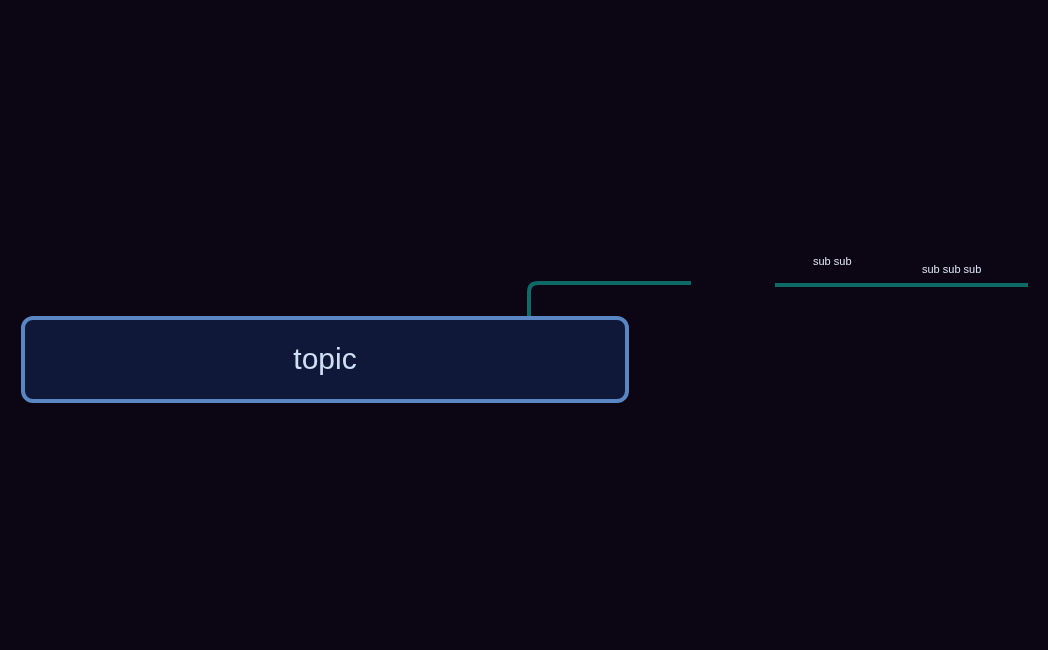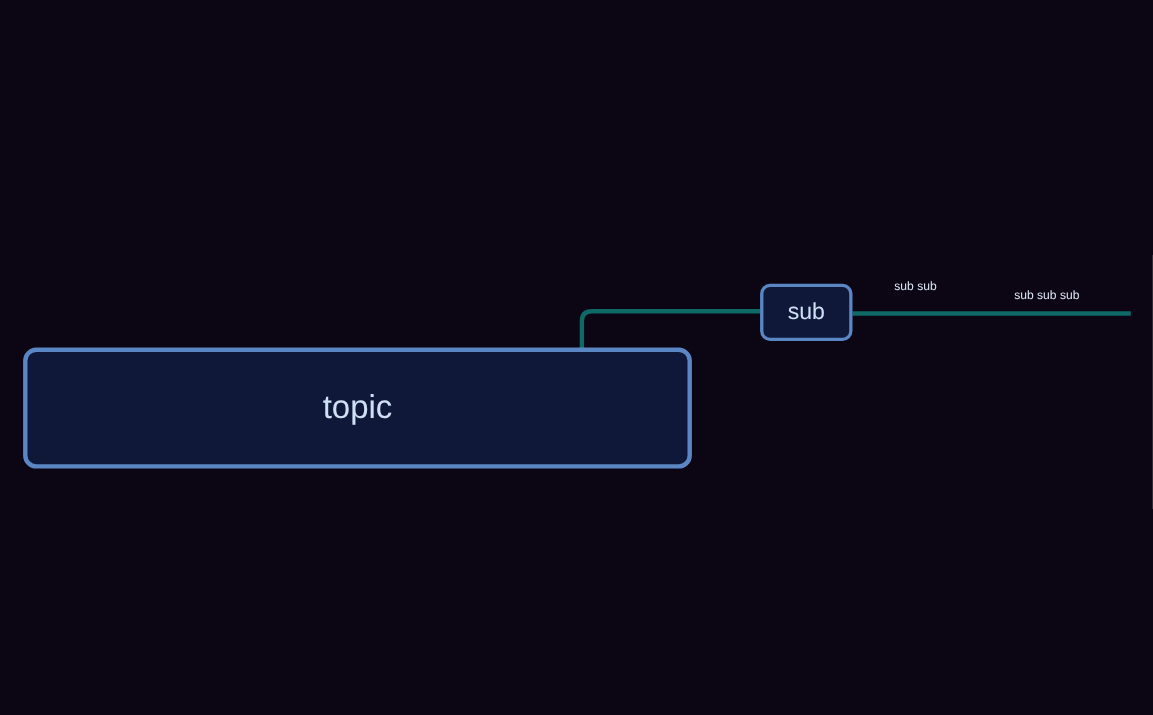--- a/index.html
+++ b/index.html
@@ -40,21 +40,21 @@
     justify-content: center;
     color: #cfe0f5;
     line-height: 1.15;
     text-align: center;
   }
 
   .node-root {
     left: 21px;
     top: 316px;
     width: 608px;
-    height: 110px;
+    height: 87px;
     border-width: 4px;
     border-radius: 12px;
   }
   .node-root .node-label {
     font-size: 30px;
     width: 72px;          
     word-break: break-all;
     overflow: visible;
     white-space: normal;
   }
@@ -102,20 +102,17 @@
 
     <path d="M 529 320 L 529 292 Q 529 283 538 283 L 691 283" fill="none" stroke="#0d6a67" stroke-width="4" stroke-linecap="butt"></path>
 
     <path d="M 775 285 L 1028 285" fill="none" stroke="#0d6a67" stroke-width="4" stroke-linecap="butt"></path>
   </svg>
 
   <div class="node node-root">
     <span class="node-label">topic</span>
   </div>
 
-  <div class="node node-sub">
-    <span class="node-label">sub</span>
-  </div>
 
   <span class="edge-label edge-label-sub-sub">sub sub</span>
   <span class="edge-label edge-label-sub-sub-sub">sub sub sub</span>
 
 </div>
 
 </body></html>

